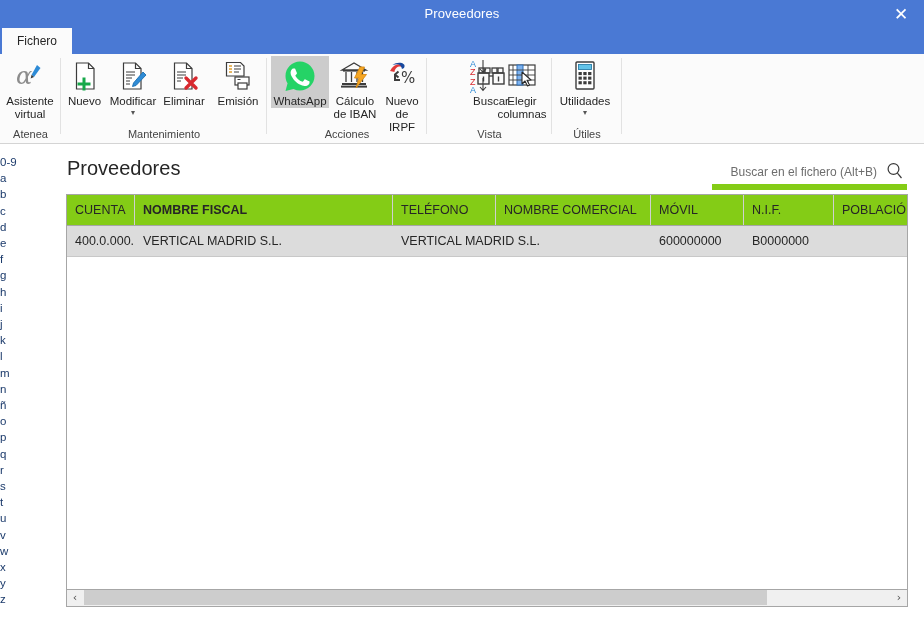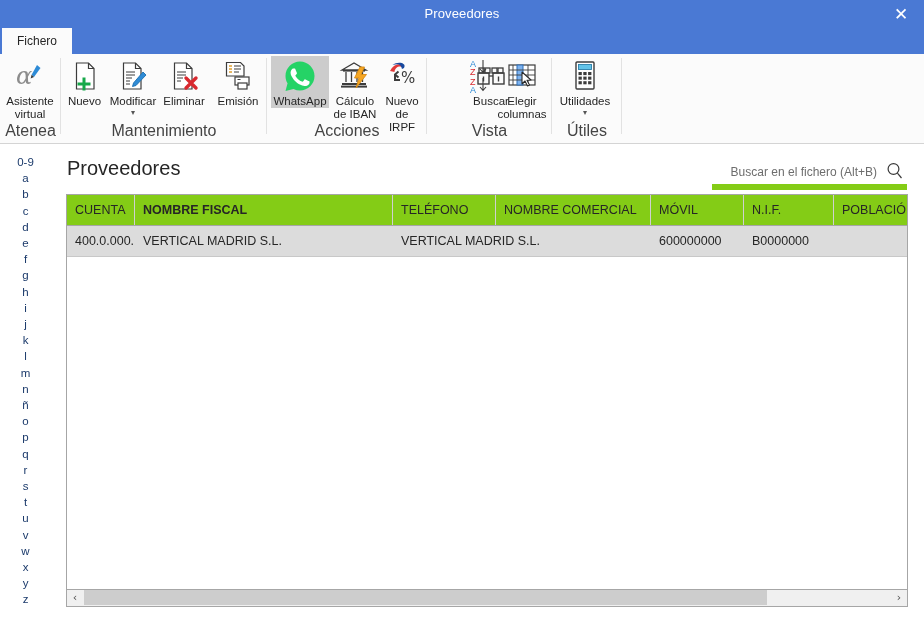--- a/index.html
+++ b/index.html
@@ -40,21 +40,21 @@
   }
 
   
   .ribbon{
     position:absolute;left:0;top:54px;width:924px;height:89px;
     background:#fbfbfb;border-bottom:1px solid #d4d4d4;
   }
   .group{position:absolute;top:0;height:88px;}
   .group .glabel{
     position:absolute;left:0;bottom:2px;width:100%;
-    text-align:center;font-size:16px;color:#444;
+    text-align:center;font-size:11px;color:#444;
   }
   .group .gsep{
     position:absolute;right:0;top:4px;width:1px;height:76px;background:#e2e2e2;
   }
 
   .btn{
     position:absolute;top:2px;
     text-align:center;cursor:pointer;
     font-size:11.5px;color:#262626;line-height:13px;
   }
@@ -66,21 +66,21 @@
   .btn .lbl{display:block;padding:0 2px;}
   .btn .caret{
     display:block;font-size:8px;color:#555;line-height:8px;margin-top:1px;
     font-family:"DejaVu Sans",sans-serif;
   }
 
   
   .alpha{
     position:absolute;left:0;top:144px;width:52px;height:479px;
     background:#ffffff;border-right:1px solid #d9d9d9;
-    text-align:center;padding-top:10px;box-sizing:border-box;
+    text-align:left;padding-top:10px;box-sizing:border-box;
   }
   .alpha .a{
     display:block;font-size:11.5px;color:#1b3a6b;line-height:16.2px;
     cursor:pointer;
   }
 
   
   .content{
     position:absolute;left:49px;top:144px;width:875px;height:479px;
     background:#ffffff;

